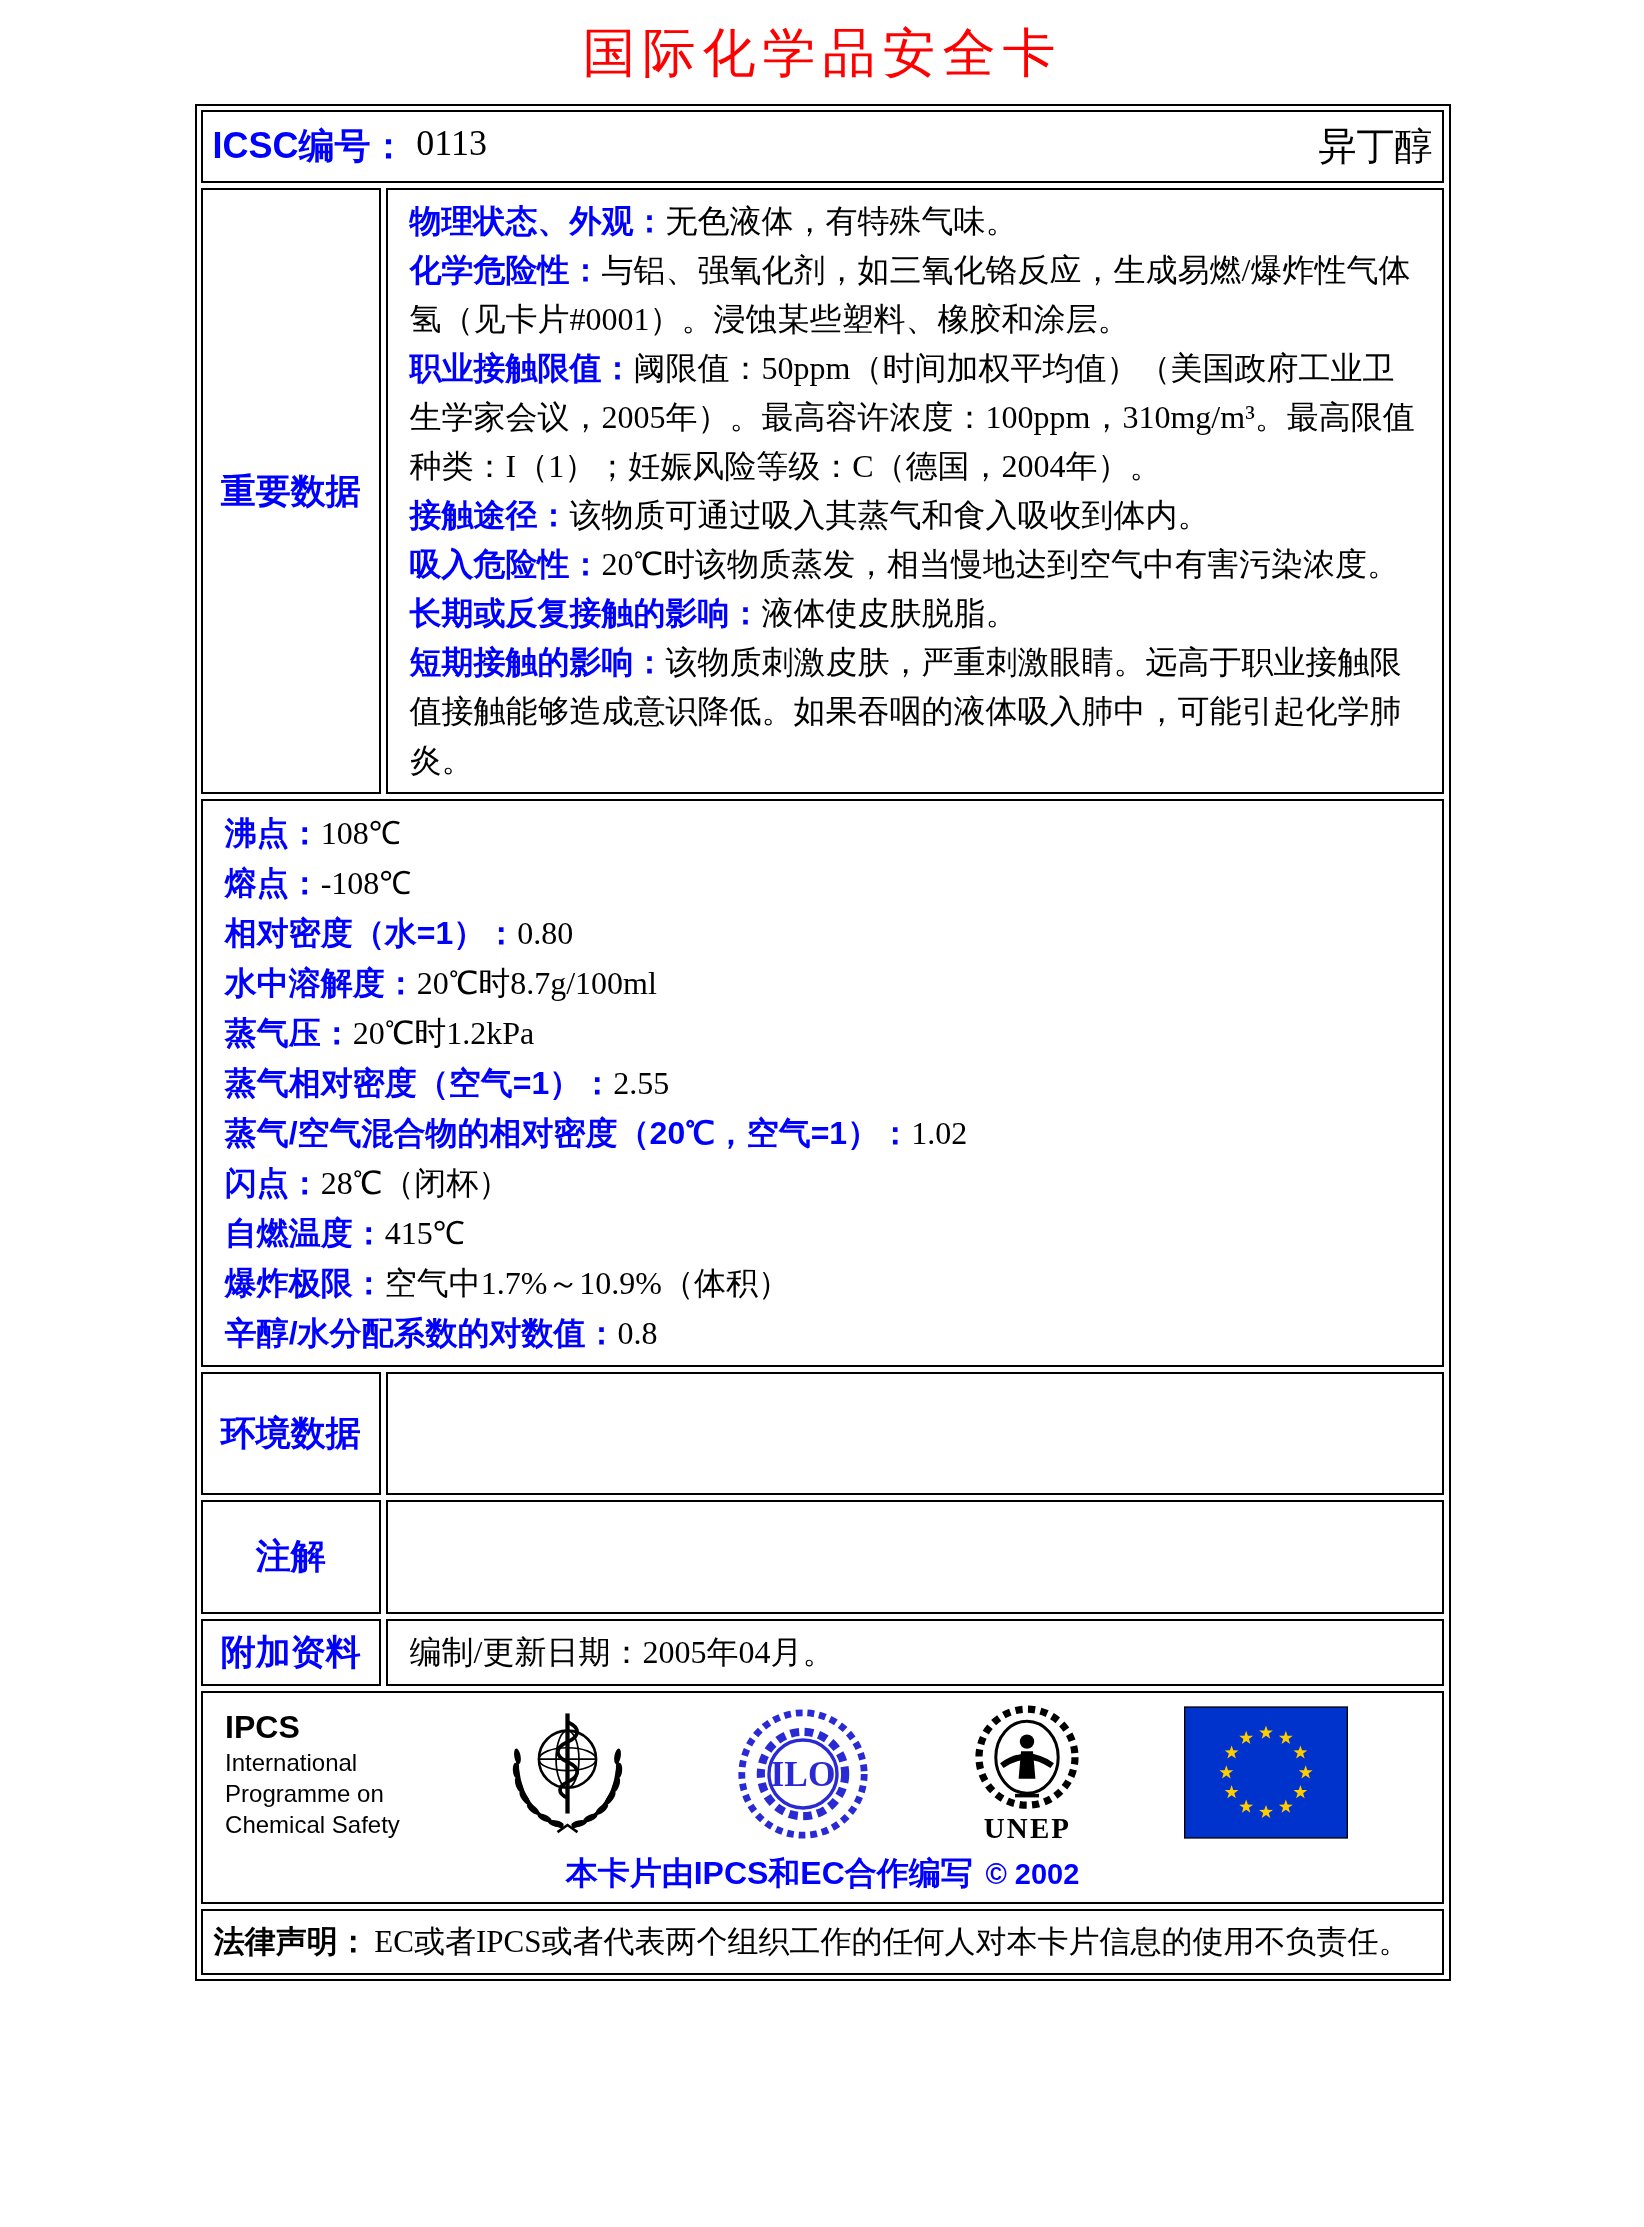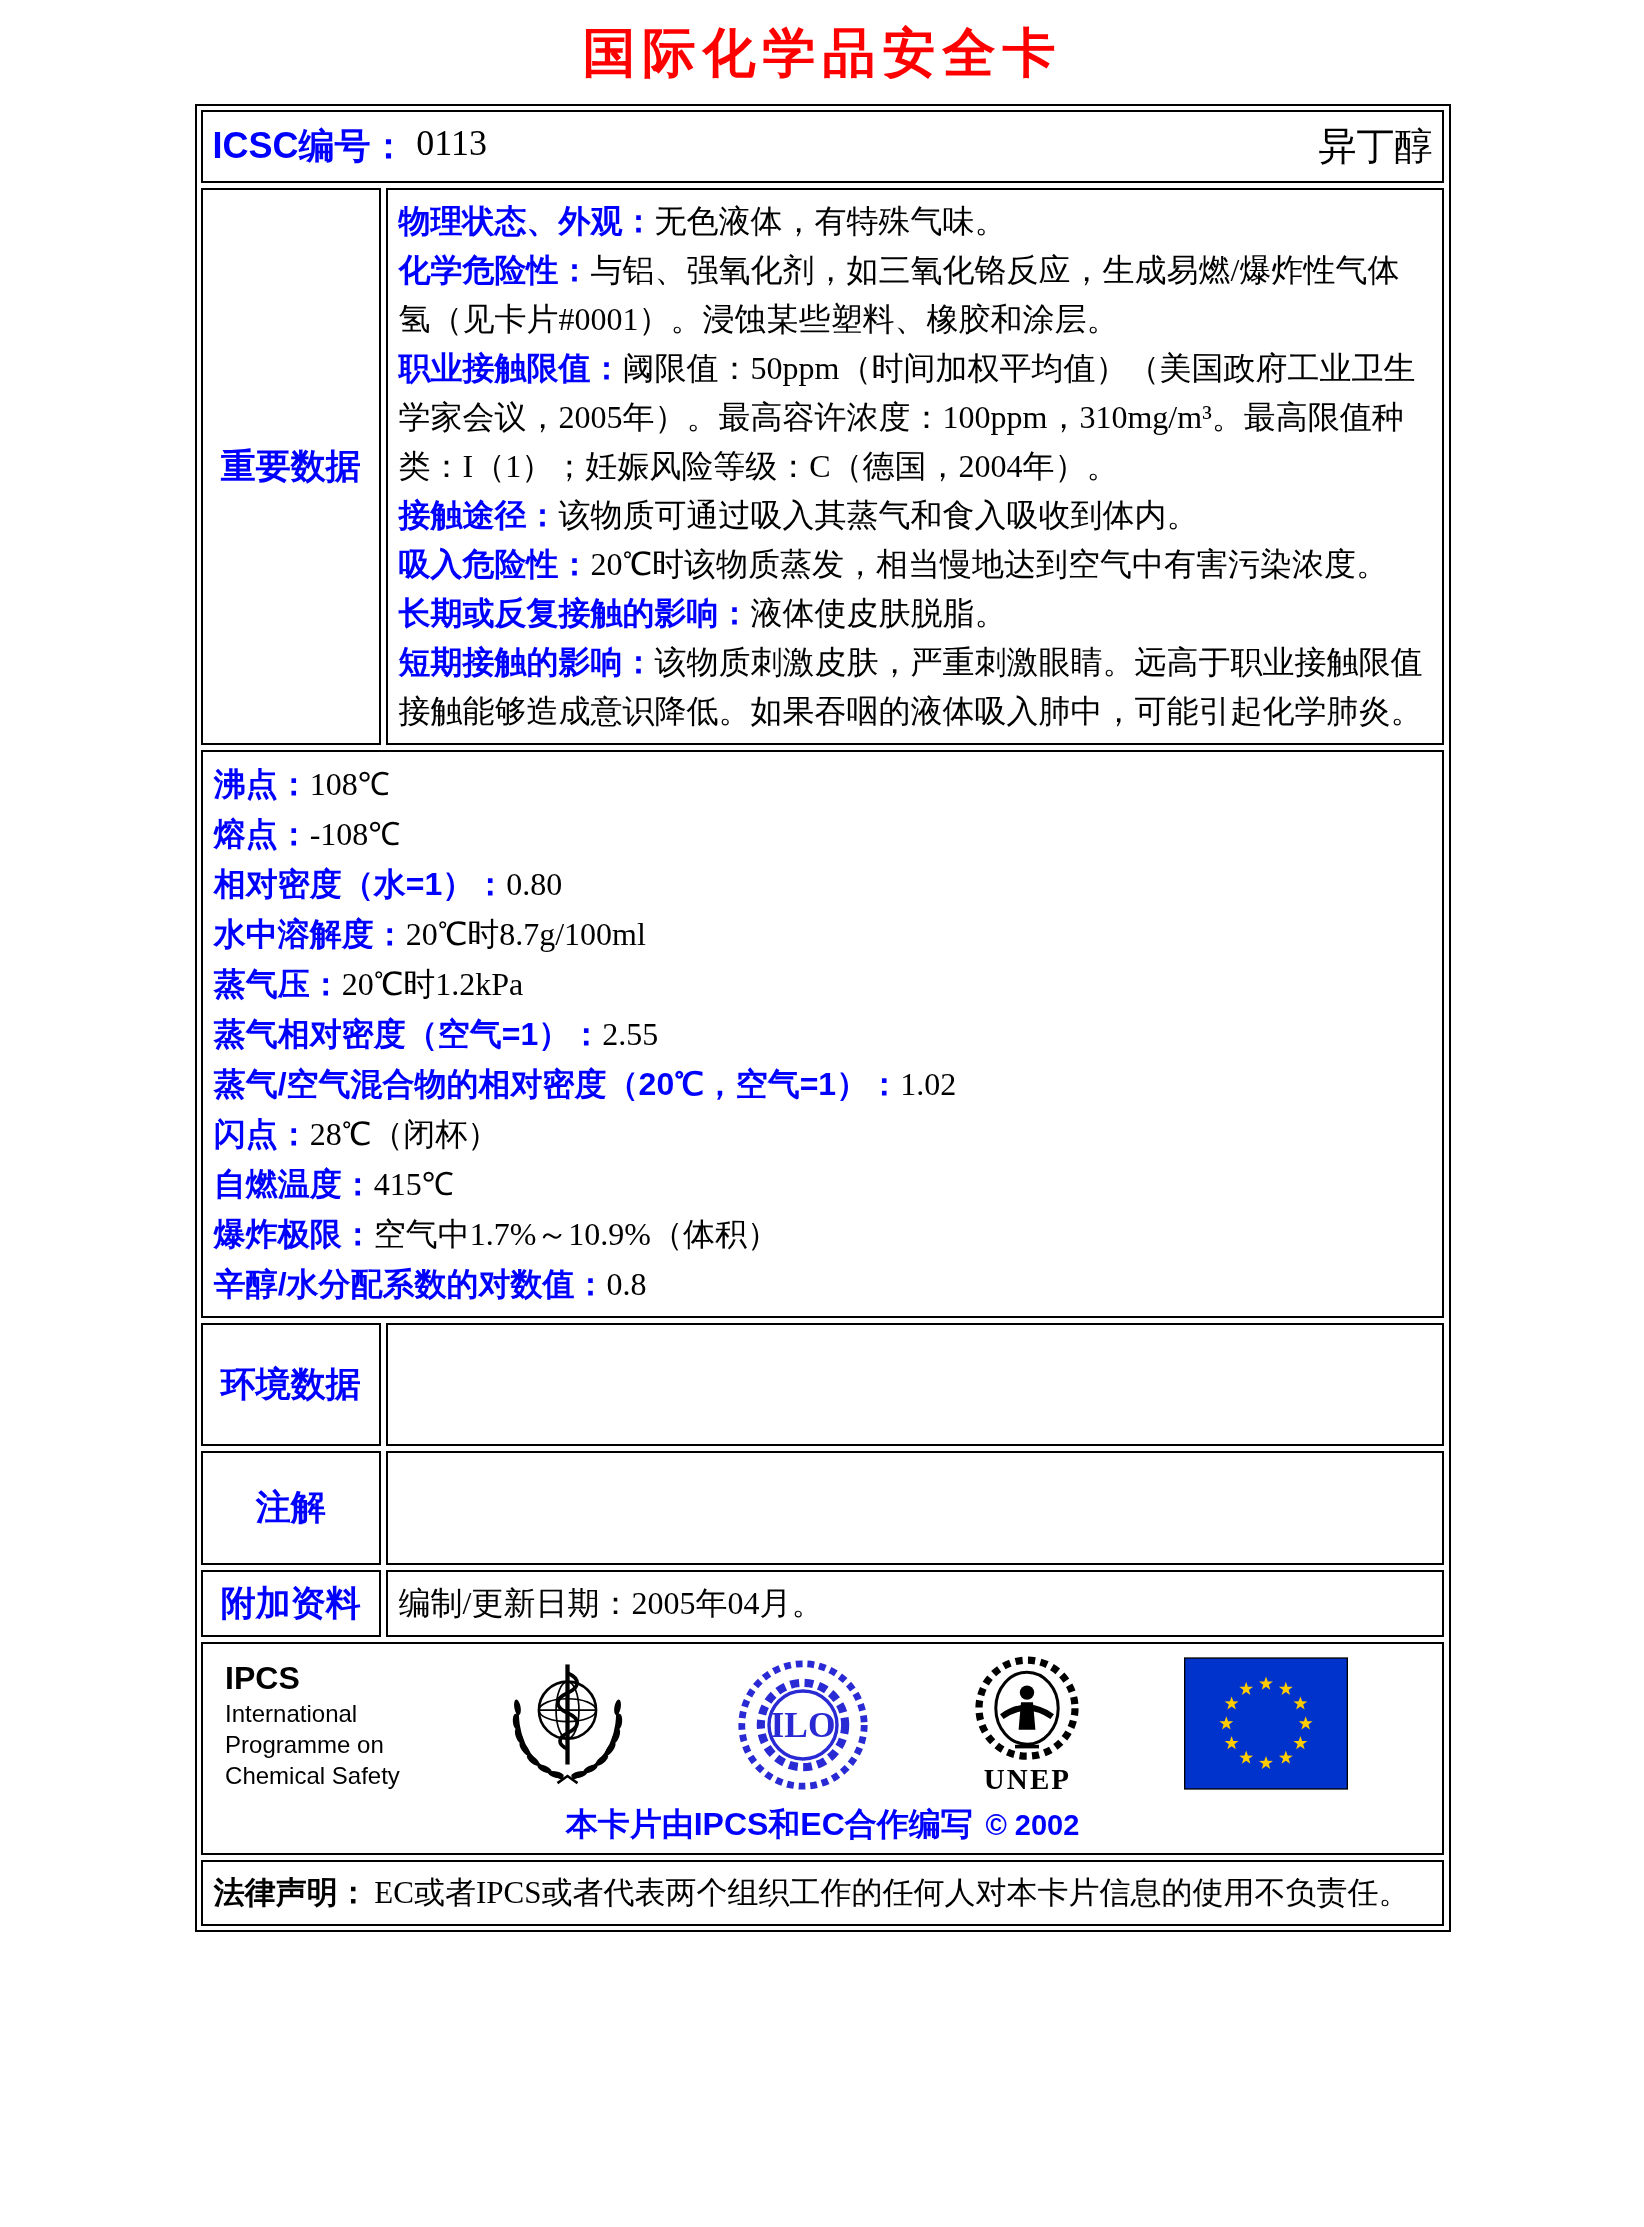--- a/index.html
+++ b/index.html
@@ -2,34 +2,34 @@
 <html style="font-size:11px"><head>
 <meta charset="utf-8">
 <style>
   html,body{margin:0;padding:0;}
   body{
     width:1645px;height:2227px;background:#ffffff;position:relative;
     font-family:"Liberation Sans",sans-serif;color:#000;
   }
   .page-title{
     margin:18px 0 14px 0;text-align:center;color:#ff0000;
-    font-size:53px;font-weight:bold;letter-spacing:7px;
+    font-size:53px;font-weight:normal;letter-spacing:7px;
   }
   .card{
     width:1256px;margin:0 auto;border:2.8px solid #000;background:#fff;
     padding:4.2px;box-sizing:border-box;
   }
   .row{display:flex;gap:4.9px;margin-bottom:4.9px;}
   .row:last-child{margin-bottom:0;}
   .cell{border:2.1px solid #000;background:#fff;box-sizing:border-box;}
   .cell-label{
     width:180px;flex:0 0 180px;display:flex;align-items:center;justify-content:center;
     color:#0000ff;font-weight:bold;font-size:35px;text-align:center;
   }
-  .cell-content{flex:1 1 auto;padding:7px 11px;font-size:32px;line-height:49px;}
+  .cell-content{flex:1 1 auto;padding:7px 22px;font-size:32px;line-height:49px;}
   .cell-full{flex:1 1 auto;}
   
   .icsc-cell{
     display:flex;align-items:center;justify-content:space-between;
     height:73px;padding:0 9.8px;font-size:36px;
   }
   .icsc-left{display:flex;align-items:flex-start;}
   .icsc-label{color:#0000ff;font-weight:bold;}
   .icsc-number{color:#000;margin-left:9.8px;font-family:"Liberation Serif",serif;}
   .chem-name{color:#000;font-family:"Liberation Serif",serif;font-size:38px;margin-left:40px;}

